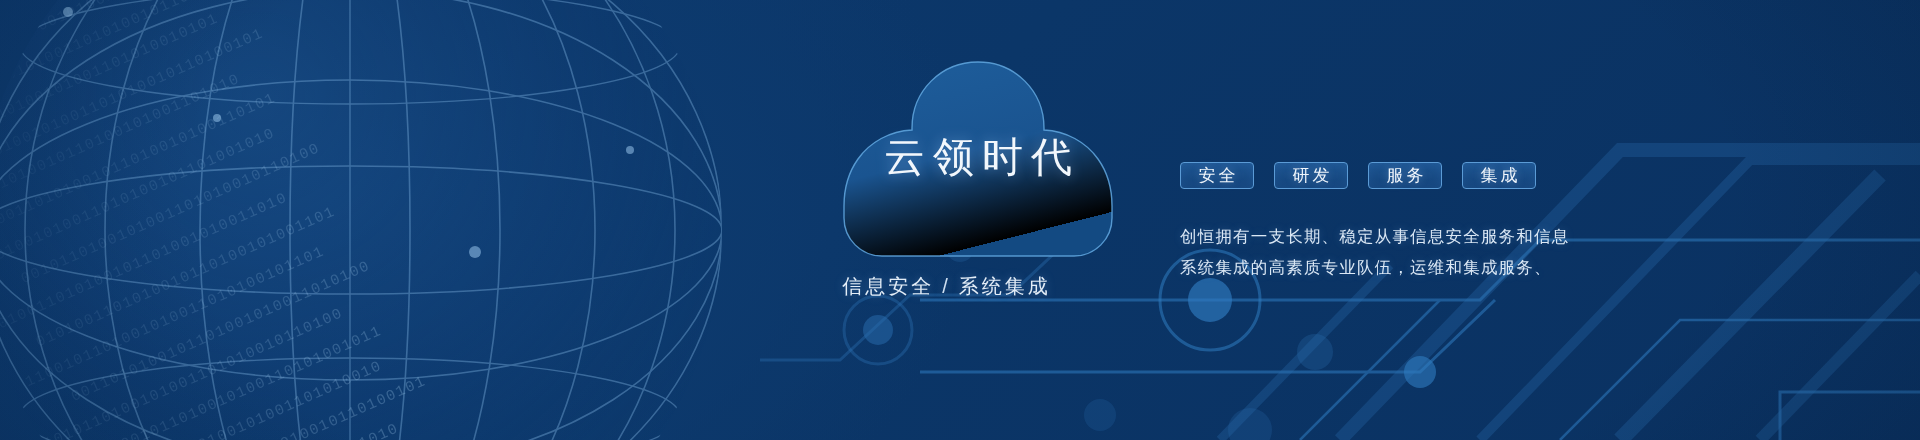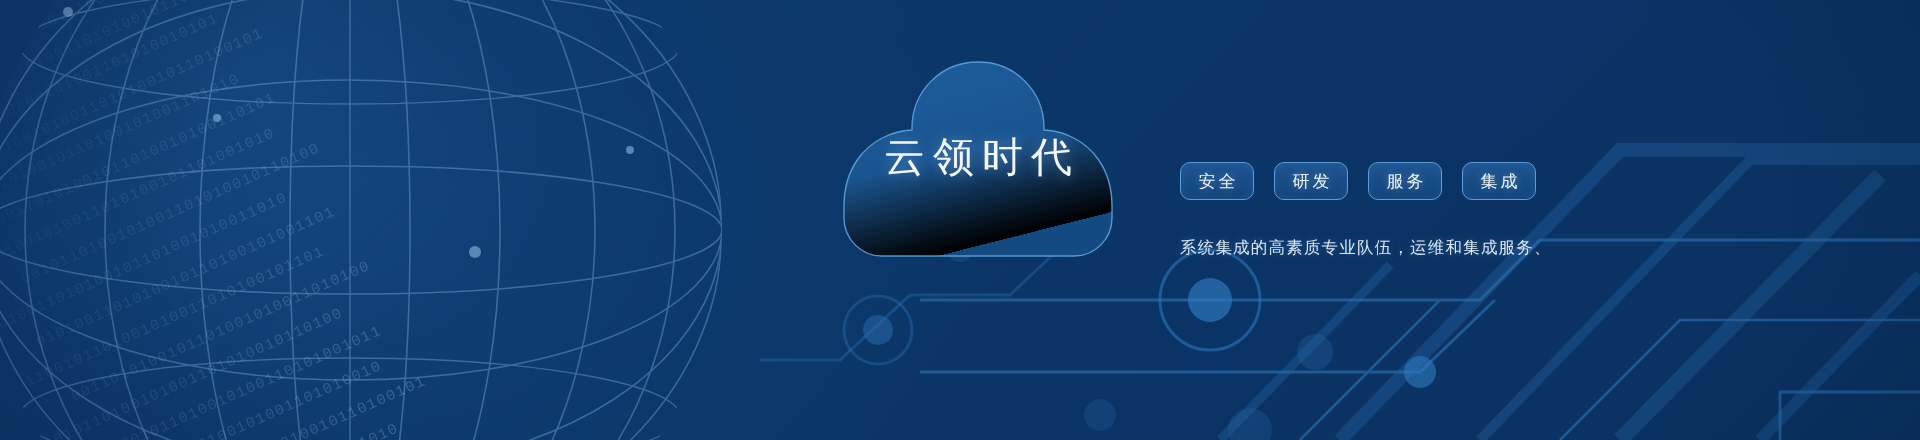--- a/index.html
+++ b/index.html
@@ -55,23 +55,23 @@
     white-space:nowrap;
   }
   #tagline .sep { color:#cfe0f2; margin:0 8px; font-weight:300; }
 
   
   #right-col {
     position:absolute; left:1180px; top:162px; width:400px;
   }
   #tag-row { display:flex; gap:20px; }
   .tag-chip {
-    width:74px; height:38px;
+    width:74px; height:27px;
     border:1px solid #5b9bd6;
-    border-radius:10px;
+    border-radius:4px;
     background:linear-gradient(180deg, rgba(36,96,160,.75) 0%, rgba(24,74,132,.70) 100%);
     color:#f0f6fc;
     font-size:17px;
     letter-spacing:3px;
     text-indent:3px;
     display:flex; align-items:center; justify-content:center;
     text-shadow:0 0 8px rgba(160,205,255,.4);
     box-shadow:0 0 10px rgba(60,130,200,.18) inset;
   }
 
@@ -247,27 +247,31 @@
           L 284 148
           C 284 131 280 115 270 101
           C 258 84 238 73 216 72
           L 216 70
           C 216 33 187 4 150 4
           Z" fill="url(#cloudGrad)" stroke="#62a8e0" stroke-width="1.4" stroke-opacity=".85"></path>
     </svg>
     <div id="cloud-word">云领时代</div>
   </div>
 
+  <div id="tagline">
+    <span>信息安全</span><span class="sep">/</span><span>系统集成</span>
+  </div>
 
   <div id="right-col">
     <div id="tag-row">
       <div class="tag-chip">安全</div>
       <div class="tag-chip">研发</div>
       <div class="tag-chip">服务</div>
       <div class="tag-chip">集成</div>
     </div>
 
     <div id="desc">
+      <p>创恒拥有一支长期、稳定从事信息安全服务和信息</p>
       <p>系统集成的高素质专业队伍，运维和集成服务、</p>
     </div>
   </div>
 
 </div>
 
 </body></html>

